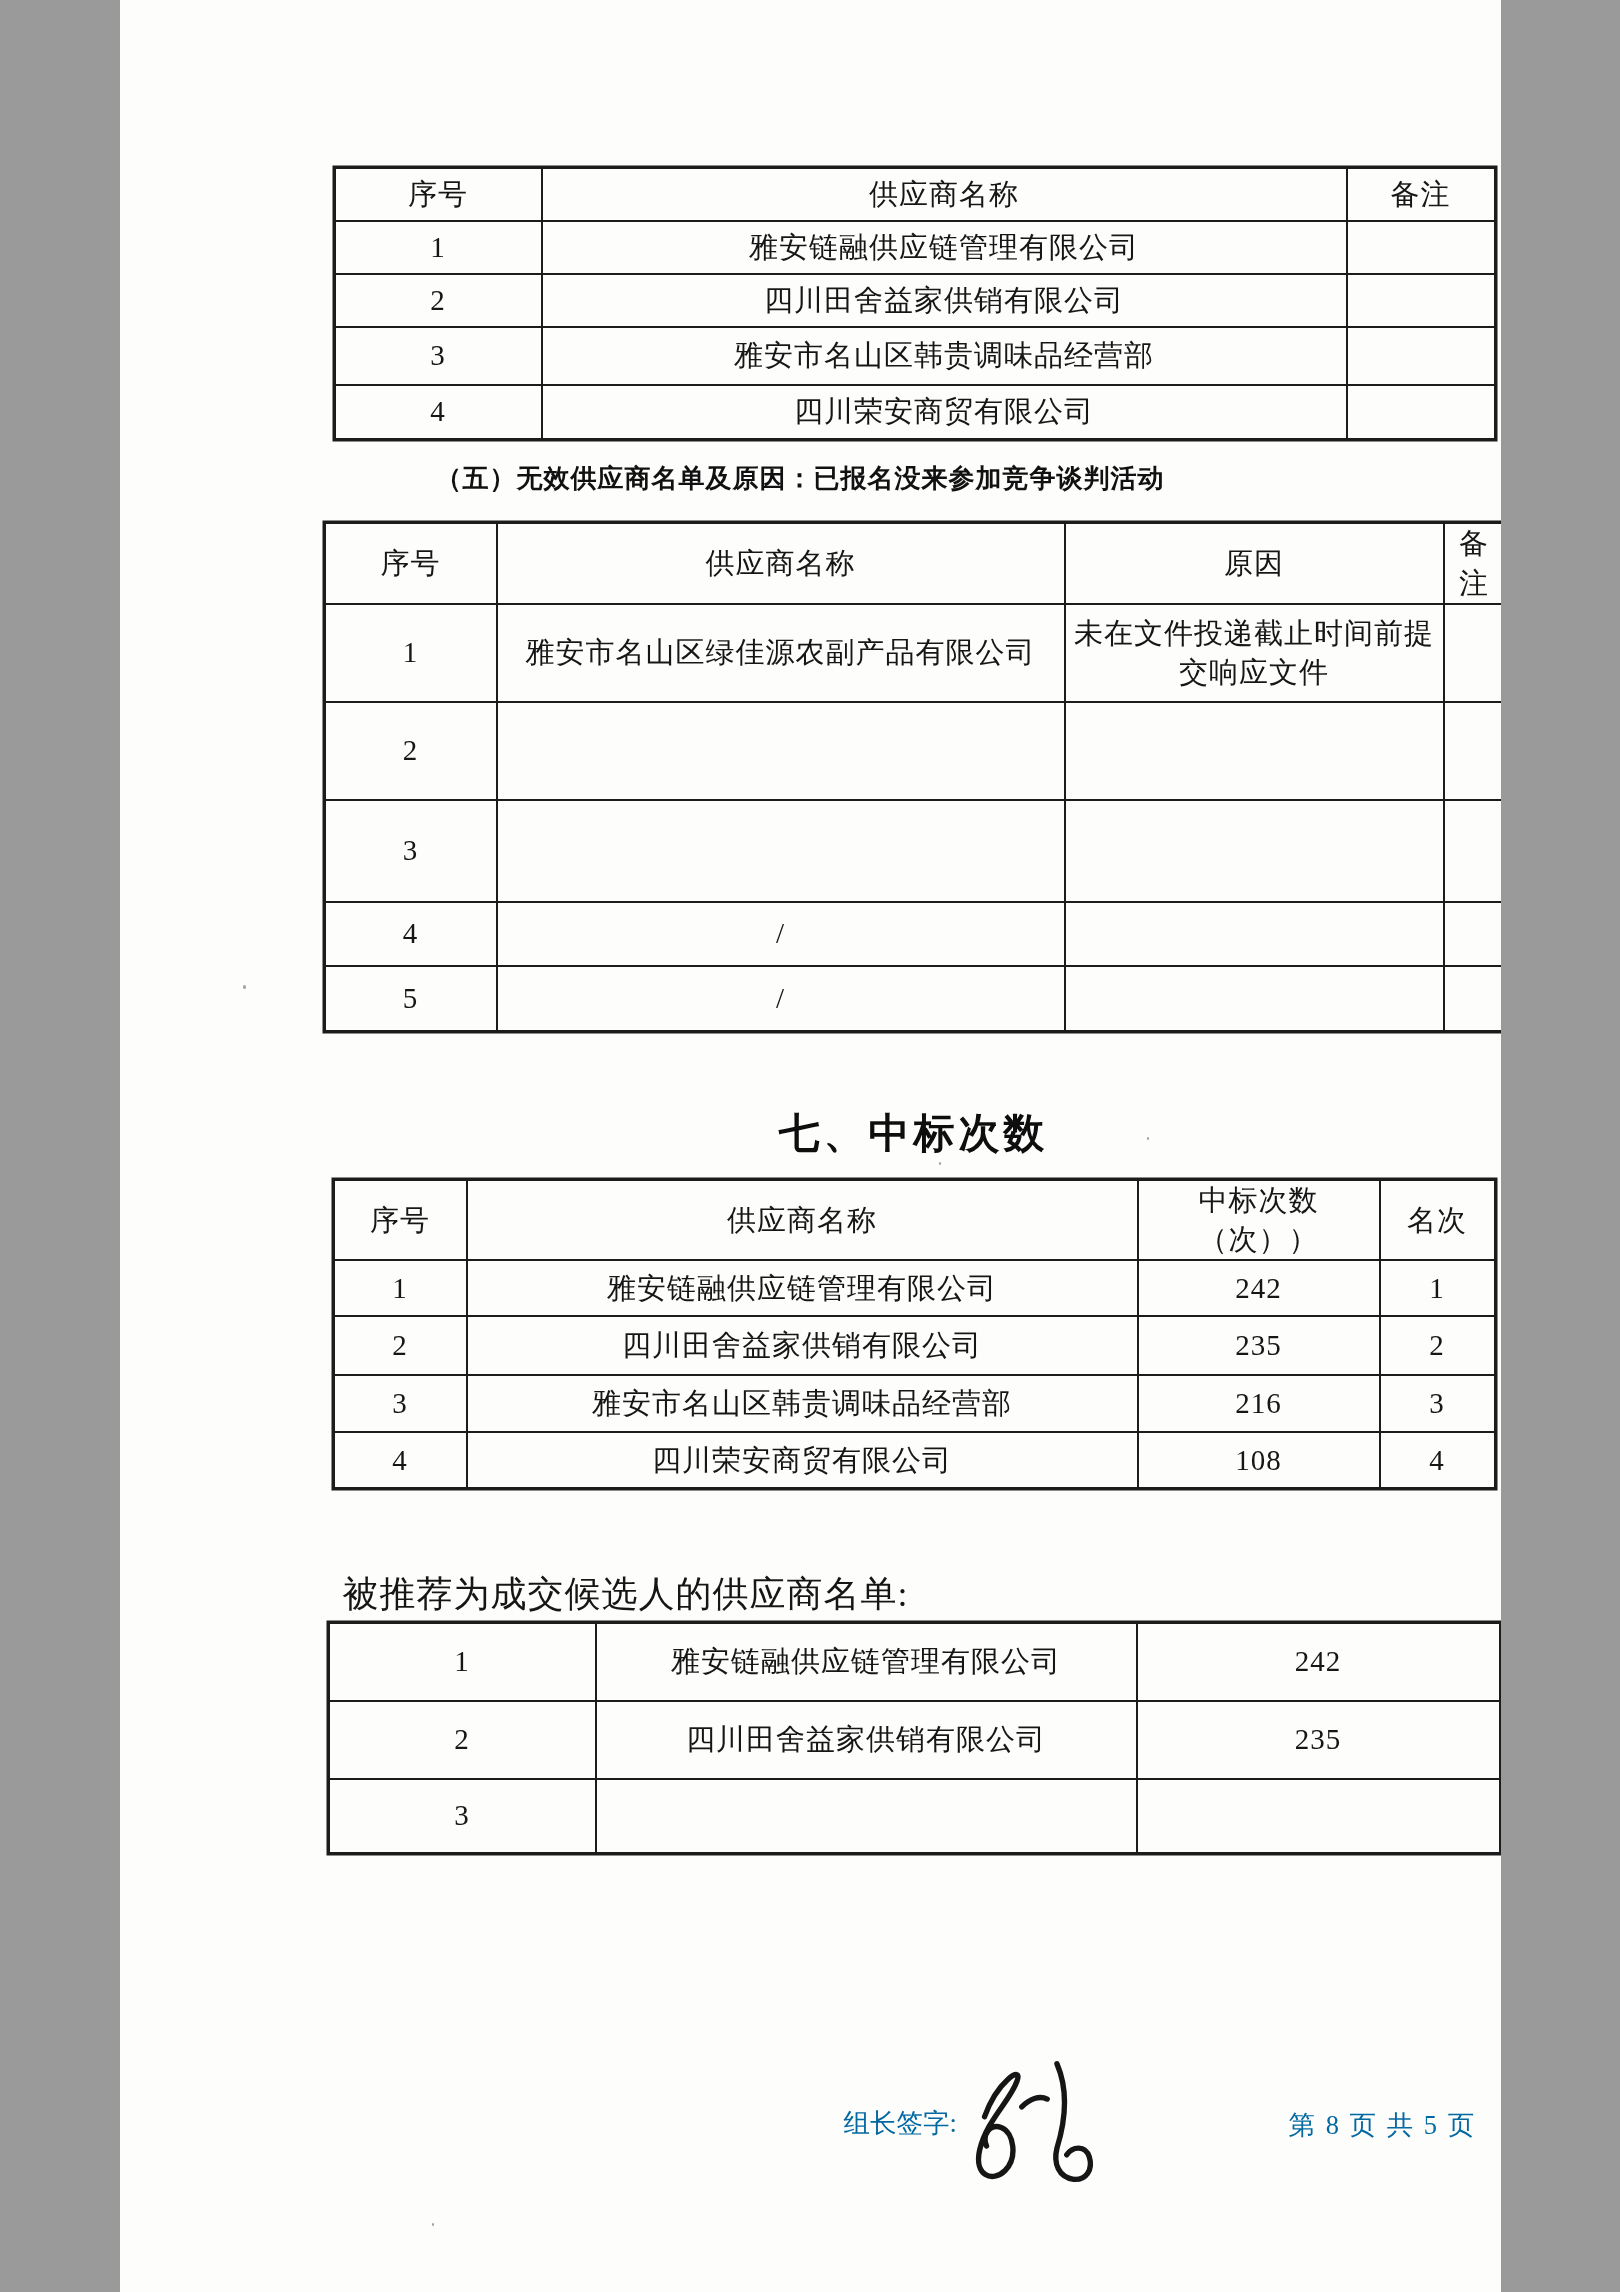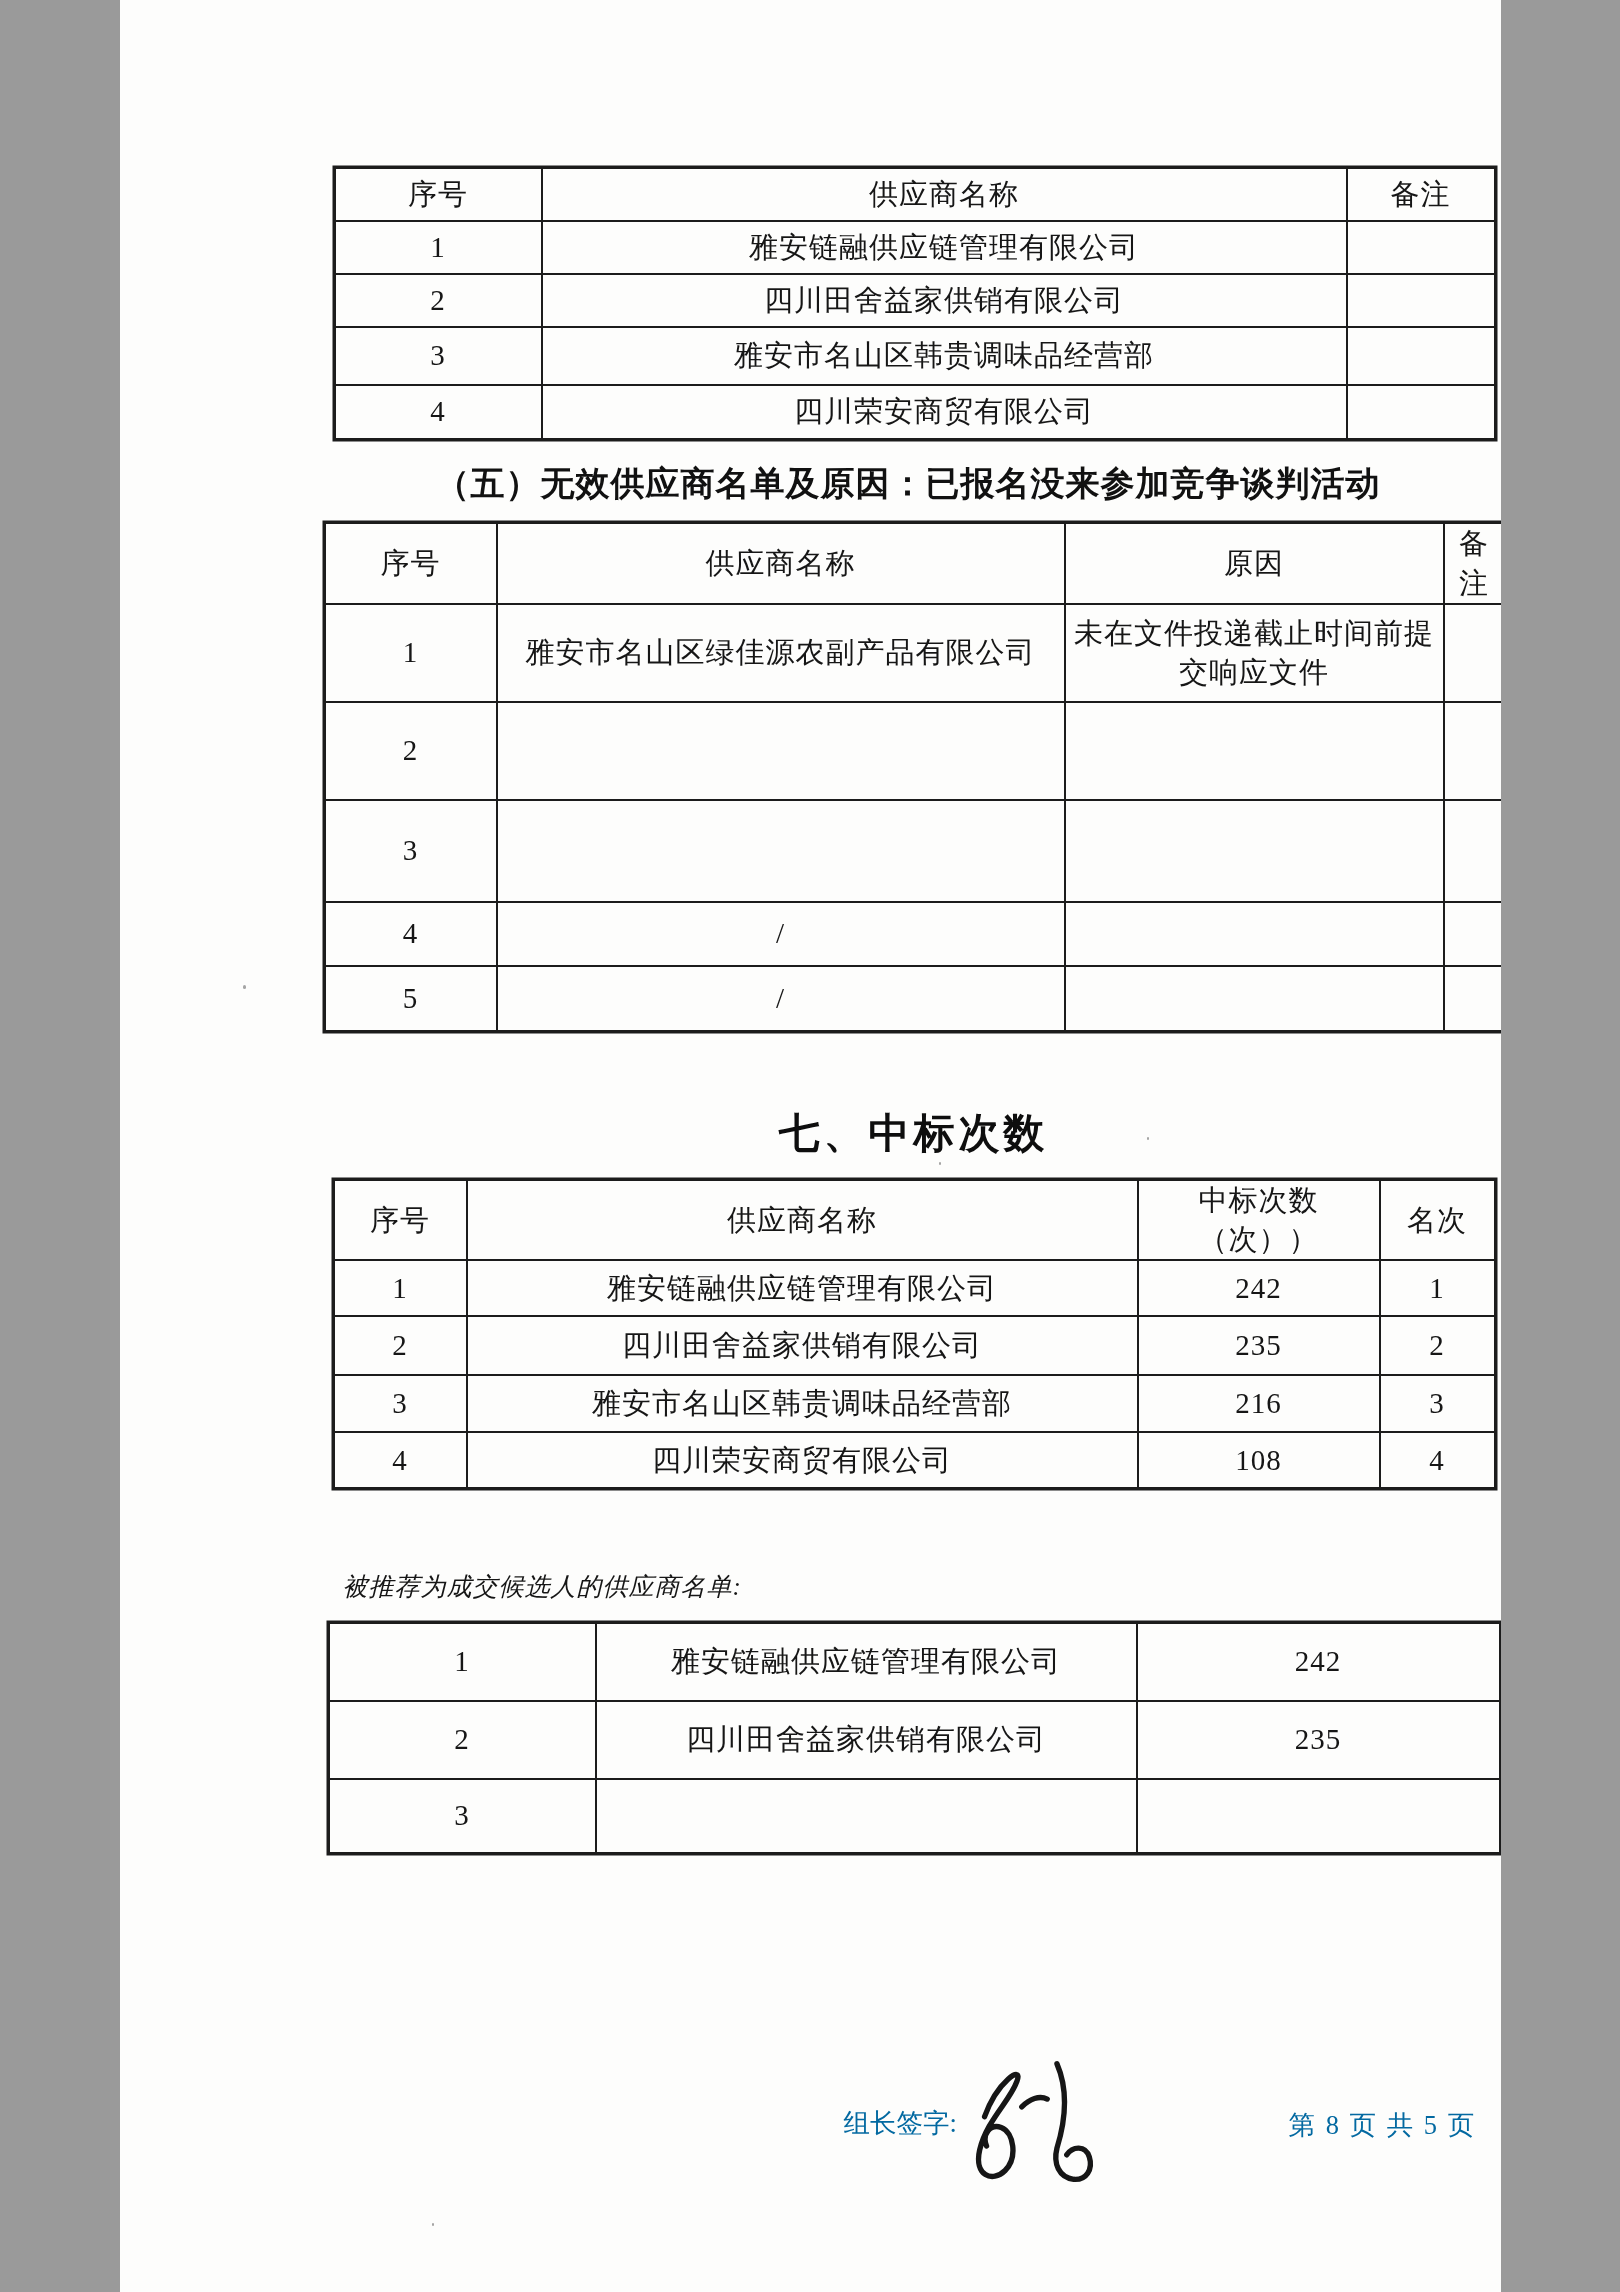--- a/index.html
+++ b/index.html
@@ -30,41 +30,40 @@
     overflow:hidden;
     letter-spacing:1px;
   }
   .title-cell{font-size:30px;letter-spacing:2px;}
   .remark-v{padding:0 2px;line-height:35px;letter-spacing:0;word-break:break-all;}
   .reason-cell{line-height:41px;}
   .h-song{
     position:absolute;
     font-family:"Liberation Serif","DejaVu Serif",serif;
     font-weight:600;
-    font-size:34px;
+    font-size:26px;
     letter-spacing:1px;
     white-space:nowrap;
     color:#111;
   }
   .h-black{
     position:absolute;
     font-family:"Liberation Sans","DejaVu Sans",sans-serif;
     font-weight:700;
     font-size:41px;
     letter-spacing:3.9px;
     text-align:center;
     white-space:nowrap;
     color:#0e0e0e;
   }
   .intro{
     position:absolute;
-    font-size:25px;
+    font-size:36px;
     letter-spacing:1px;
     white-space:nowrap;
-    font-style:italic;
   }
   .footer-label,.page-info{
     position:absolute;
     font-size:26.5px;
     white-space:nowrap;
     color:#0369a1;
   }
   .page-info{letter-spacing:2px;}
   .sig{
     position:absolute;

